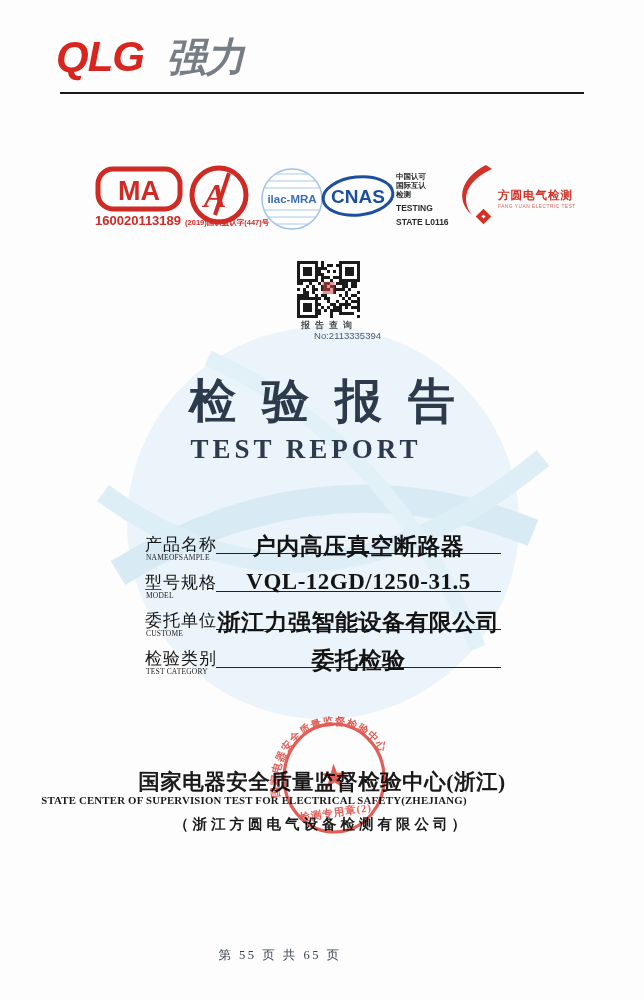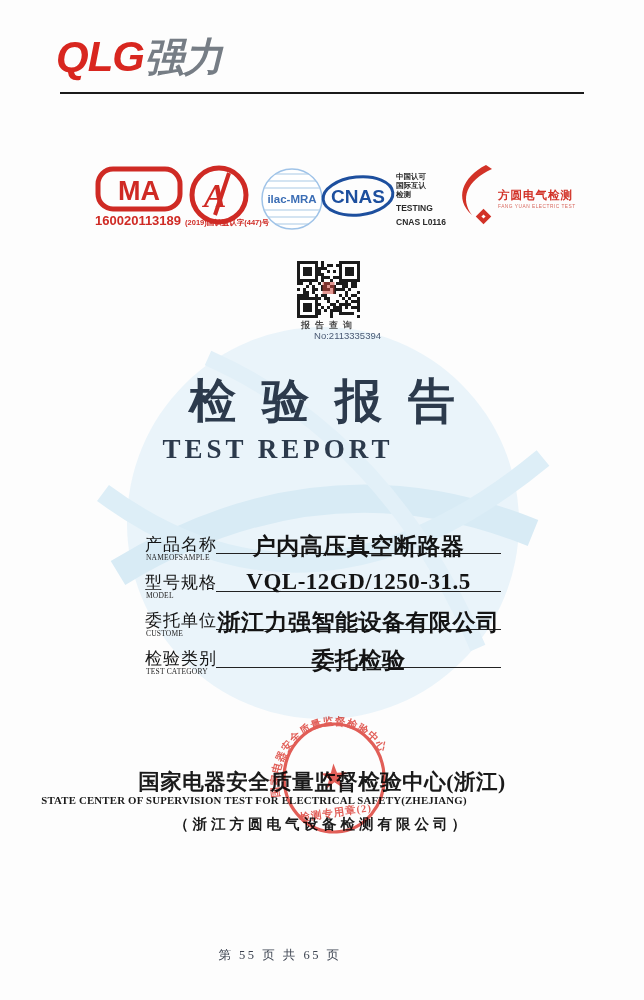--- a/index.html
+++ b/index.html
@@ -3,21 +3,21 @@
 <meta charset="utf-8">
 <style>
   html,body{margin:0;padding:0;}
   body{width:644px;height:1000px;background:#fdfdfd;position:relative;overflow:hidden;
        font-family:"Liberation Serif", serif;}
   .abs{position:absolute;}
   
   .logo{left:56px;top:30px;font-family:"Liberation Sans",sans-serif;font-style:italic;
         font-weight:900;font-size:42px;letter-spacing:-1px;white-space:nowrap;}
   .logo .qlg{color:#d8261f;}
-  .logo .cn{color:#767d85;margin-left:0;font-size:40px;}
+  .logo .cn{color:#767d85;margin-left:22px;font-size:40px;}
   .rule{left:60px;top:92px;width:524px;height:2px;background:#1b1b1b;}
   .cma{left:95px;top:166px;}
   .cma-nums{left:95px;top:211px;white-space:nowrap;color:#cf2a24;
             font-family:"Liberation Sans",sans-serif;}
   .cma-no{font-weight:700;font-size:13px;}
   .cma-note{font-size:7.5px;font-weight:700;margin-left:4px;}
   .cal{left:187px;top:163px;}
   .ilac{left:259px;top:166px;}
   .cnas-oval{left:320px;top:173px;}
   .cnas-col{left:396px;top:172px;font-family:"Liberation Sans",sans-serif;color:#2b2b2b;
@@ -34,21 +34,21 @@
           letter-spacing:5px;font-weight:700;}
   .qr-no{left:277px;top:330px;width:104px;text-align:right;font-size:9.5px;color:#4a5a74;
          font-family:"Liberation Sans",sans-serif;}
   
   .wm{left:88px;top:318px;z-index:0;}
   .content-z{z-index:1;}
   
   .title-cn{left:0;top:370px;width:644px;text-align:center;font-size:47px;font-weight:700;
             color:#2c3a4c;letter-spacing:26px;text-indent:26px;}
   .title-en{left:0;top:434px;width:556px;text-align:center;font-size:27px;font-weight:700;
-            color:#2c3a4c;letter-spacing:4px;}
+            color:#2c3a4c;letter-spacing:4px;padding-left:28px;}
   
   .frow{position:absolute;left:145px;width:356px;height:34px;z-index:1;}
   .flabel{position:absolute;left:0;top:0;font-size:17px;color:#141414;letter-spacing:1px;}
   .fcap{position:absolute;left:1px;top:20px;font-size:7.5px;color:#222;letter-spacing:.2px;}
   .fline{position:absolute;left:71px;right:0;top:-2px;height:22px;
          border-bottom:1.3px solid #222;text-align:center;}
   .fval{font-size:23px;font-weight:700;color:#141414;letter-spacing:.5px;white-space:nowrap;}
   
   .iss-cn{left:0;top:767px;width:644px;text-align:center;font-size:21.5px;font-weight:700;
           color:#1a1a1a;letter-spacing:.5px;}
@@ -112,21 +112,21 @@
 
 <svg class="abs cnas-oval content-z" width="76" height="46" viewBox="0 0 76 46">
   <ellipse cx="38" cy="23" rx="35" ry="19" fill="none" stroke="#1d4f9e" stroke-width="3" transform="rotate(-6 38 23)"></ellipse>
   <text x="38" y="30" text-anchor="middle" font-family="Liberation Sans,sans-serif" font-size="19" font-weight="900" fill="#1d4f9e">CNAS</text>
 </svg>
 <div class="abs cnas-col content-z">
   <div>中国认可</div>
   <div>国际互认</div>
   <div>检测</div>
   <div class="tst">TESTING</div>
-  <div class="tst">CNAS L0116</div>
+  <div class="tst">STATE L0116</div>
 </div>
 
 <svg class="abs fy-swoosh content-z" width="46" height="64" viewBox="0 0 46 64">
   <path d="M 34 2 C 10 14, 2 36, 20 52 C 8 36, 14 18, 40 6 Z" fill="#d23227"></path>
   <rect x="26" y="48" width="11" height="11" transform="rotate(45 31.5 53.5)" fill="#d23227"></rect>
   <rect x="30" y="52" width="3" height="3" transform="rotate(45 31.5 53.5)" fill="#ffffff"></rect>
 </svg>
 <div class="abs fy-text content-z">方圆电气检测</div>
 <div class="abs fy-sub content-z">FANG YUAN ELECTRIC TEST</div>
 

